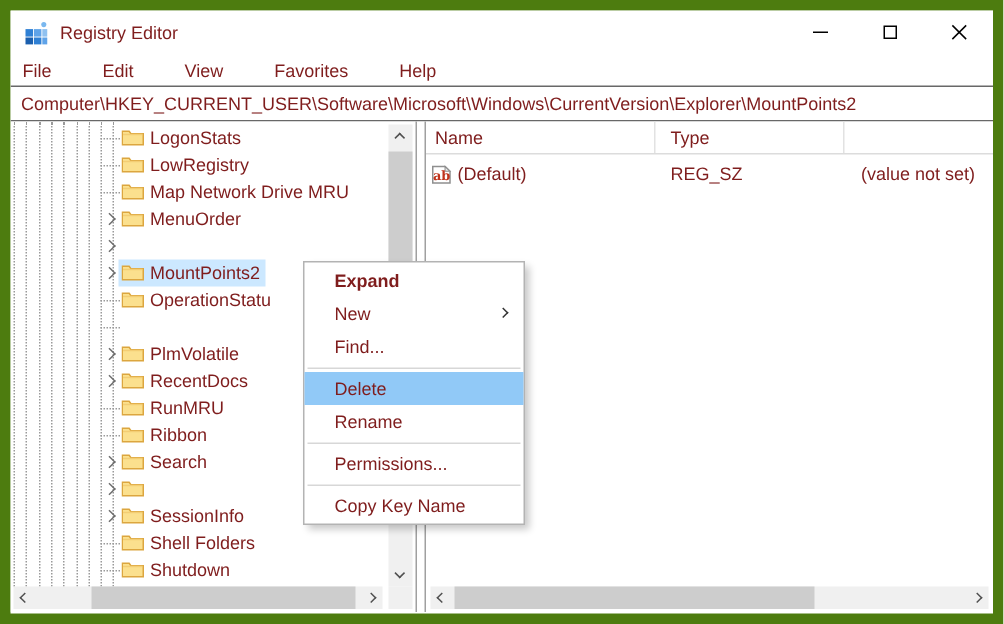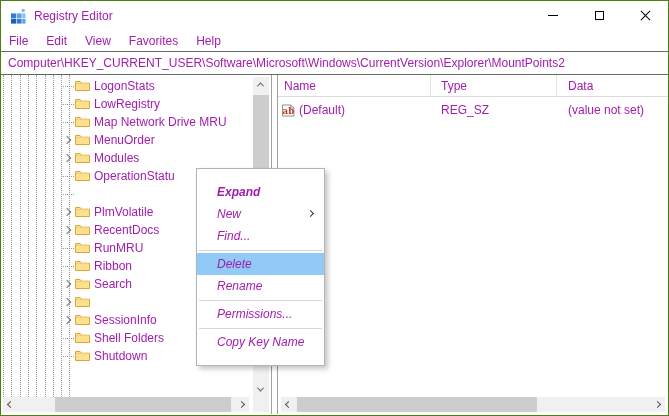--- a/index.html
+++ b/index.html
@@ -1,33 +1,33 @@
 <!DOCTYPE html>
 <html style="--sel: #cce8ff; --hl: #91c9f7;"><head>
 <meta charset="utf-8">
 <style>
   * { margin:0; padding:0; box-sizing:border-box; }
   html,body { width:669px; height:416px; font-family:"Liberation Sans", sans-serif; background:#fff; }
-  .window { position:relative; width:669px; height:416px; background:#fff; border:1px solid #4d7c0f; overflow:hidden; font-size:12px; color:#a21caf; }
+  .window { position:relative; width:669px; height:416px; background:#fff; border:7px solid #4d7c0f; overflow:hidden; font-size:12px; color:#7f1d1d; }
 
   
   .titlebar { position:absolute; left:0; top:0; right:0; height:30px; background:#fff; display:flex; align-items:center; }
   .app-icon { margin-left:9px; width:16px; height:16px; flex:0 0 auto; }
   .title-text { margin-left:8px; font-size:12px; }
   .caption-buttons { position:absolute; right:0; top:0; height:30px; display:flex; }
   .cap-btn { width:46px; height:29px; display:flex; align-items:center; justify-content:center; }
   .glyph-min { width:10px; height:1px; background:#000; }
   .glyph-max { width:9px; height:9px; border:1px solid #000; }
   .glyph-close { position:relative; width:11px; height:11px; }
   .glyph-close:before, .glyph-close:after { content:""; position:absolute; left:-1px; top:5px; width:13px; height:1px; background:#000; }
   .glyph-close:before { transform:rotate(45deg); }
   .glyph-close:after { transform:rotate(-45deg); }
 
   
-  .menubar { position:absolute; left:0; top:30px; right:16px; height:20px; background:#fff; display:flex; align-items:flex-start; padding-left:1px; }
+  .menubar { position:absolute; left:0; top:30px; right:16px; height:20px; background:#fff; display:flex; align-items:flex-start; padding-left:1px;gap:16px; }
   .menubar .mitem { padding:3px 11px 4px 7px; font-size:12px; }
 
   
   .addressbar { position:absolute; left:0; top:50px; right:0; height:24px; background:#fff; border-top:1px solid #686868; border-bottom:1px solid #686868; display:flex; align-items:center; padding-left:7px; white-space:nowrap; overflow:hidden; font-size:12px; }
 
   
   .tree-pane { position:absolute; left:0; top:74px; width:270px; bottom:1px; background:#fff; overflow:hidden; }
   .splitter { position:absolute; left:270px; top:74px; width:7px; bottom:1px; background:#fff; border-left:1px solid #a0a0a0; border-right:1px solid #a0a0a0; }
   .list-pane { position:absolute; left:277px; top:74px; right:0; bottom:1px; background:#fff; overflow:hidden; }
 
@@ -73,21 +73,21 @@
   .hcell.c-type { width:126px; padding-left:10px; border-right:1px solid #e2e2e2; }
   .hcell.c-data { flex:1; padding-left:11px; }
   .lrow { display:flex; height:18px; margin-top:4px; align-items:center; }
   .lcell { display:flex; align-items:flex-end; font-size:12px; white-space:nowrap; overflow:hidden; }
   .lcell.c-name { width:153px; padding-left:3px; }
   .lcell.c-type { width:126px; padding-left:10px; }
   .lcell.c-data { flex:1; padding-left:11px; }
   .val-icon { width:15px; height:13px; margin-right:3px; flex:0 0 auto; }
 
   
-  .context-menu { position:absolute; left:195px; top:167px; width:129px; background:#ffffff; border:1px solid #b3b3b3; box-shadow:3px 3px 5px rgba(0,0,0,0.22); padding:12px 0; z-index:20;font-style:italic; }
+  .context-menu { position:absolute; left:195px; top:167px; width:148px; background:#ffffff; border:1px solid #b3b3b3; box-shadow:3px 3px 5px rgba(0,0,0,0.22); padding:1px 0; z-index:20; }
   .cm-item { position:relative; height:22px; line-height:22px; padding-left:20px; font-size:12px; white-space:nowrap; }
   .cm-item.bold { font-weight:bold; }
   .cm-item.hl { background:var(--hl,#91c9f7); }
   .cm-sep { height:1px; background:#d7d7d7; margin:2.5px 2px; }
   .cm-sub { position:absolute; right:11px; top:8px; width:5px; height:5px; border-right:1.2px solid #333; border-bottom:1.2px solid #333; transform:rotate(-45deg); }
 </style>
 </head>
 <body>
 
 <div class="window">
@@ -174,26 +174,29 @@
           <span class="node">
             <span class="folder"><svg width="15" height="12" viewBox="0 0 15 12">
                 <path d="M0.5,1.5 h4.6 l1.2,1.7 h8.2 v7.3 h-14 z" fill="#fbe08e" stroke="#dca63f"></path>
                 <path d="M1,3.6 h13" stroke="#f3cd74" stroke-width="1"></path>
               </svg></span>
             <span class="tlabel">MenuOrder</span>
           </span>
         </div>
         <div class="trow">
           <span class="expander"></span>
-          <span class="node">
-            <span class="folder"><svg width="15" height="12" viewBox="0 0 15 12">
-                <path d="M0.5,1.5 h4.6 l1.2,1.7 h8.2 v7.3 h-14 z" fill="#fbe08e" stroke="#dca63f"></path>
-                <path d="M1,3.6 h13" stroke="#f3cd74" stroke-width="1"></path>
-              </svg></span>
-            <span class="tlabel">Modules</span>
+        </div>
+        <div class="trow sel">
+          <span class="expander"></span>
+          <span class="node">
+            <span class="folder"><svg width="15" height="12" viewBox="0 0 15 12">
+                <path d="M0.5,1.5 h4.6 l1.2,1.7 h8.2 v7.3 h-14 z" fill="#fbe08e" stroke="#dca63f"></path>
+                <path d="M1,3.6 h13" stroke="#f3cd74" stroke-width="1"></path>
+              </svg></span>
+            <span class="tlabel">MountPoints2</span>
           </span>
         </div>
         <div class="trow">
           <span class="connector"></span>
           <span class="node">
             <span class="folder"><svg width="15" height="12" viewBox="0 0 15 12">
                 <path d="M0.5,1.5 h4.6 l1.2,1.7 h8.2 v7.3 h-14 z" fill="#fbe08e" stroke="#dca63f"></path>
                 <path d="M1,3.6 h13" stroke="#f3cd74" stroke-width="1"></path>
               </svg></span>
             <span class="tlabel">OperationStatu</span>
@@ -313,21 +316,20 @@
     </div>
     <div class="sb-corner"></div>
   </div>
 
   <div class="splitter"></div>
 
   <div class="list-pane">
     <div class="list-header">
       <div class="hcell c-name">Name</div>
       <div class="hcell c-type">Type</div>
-      <div class="hcell c-data">Data</div>
     </div>
     <div class="lrow">
       <div class="lcell c-name">
         <svg class="val-icon" viewBox="0 0 15 13">
           <path d="M1.5,1 h8.2 l3.3,3.2 v7.8 h-11.5 z" fill="#ffffff" stroke="#8f8f8f"></path>
           <path d="M9.7,1 l3.3,3.2 h-3.3 z" fill="#e9e9e9" stroke="#8f8f8f" stroke-width="0.7"></path>
           <text x="1.6" y="10" font-size="8.6" font-weight="bold" fill="#c0341d" font-family="DejaVu Serif, serif">ab</text>
         </svg>
         <span>(Default)</span>
       </div>

